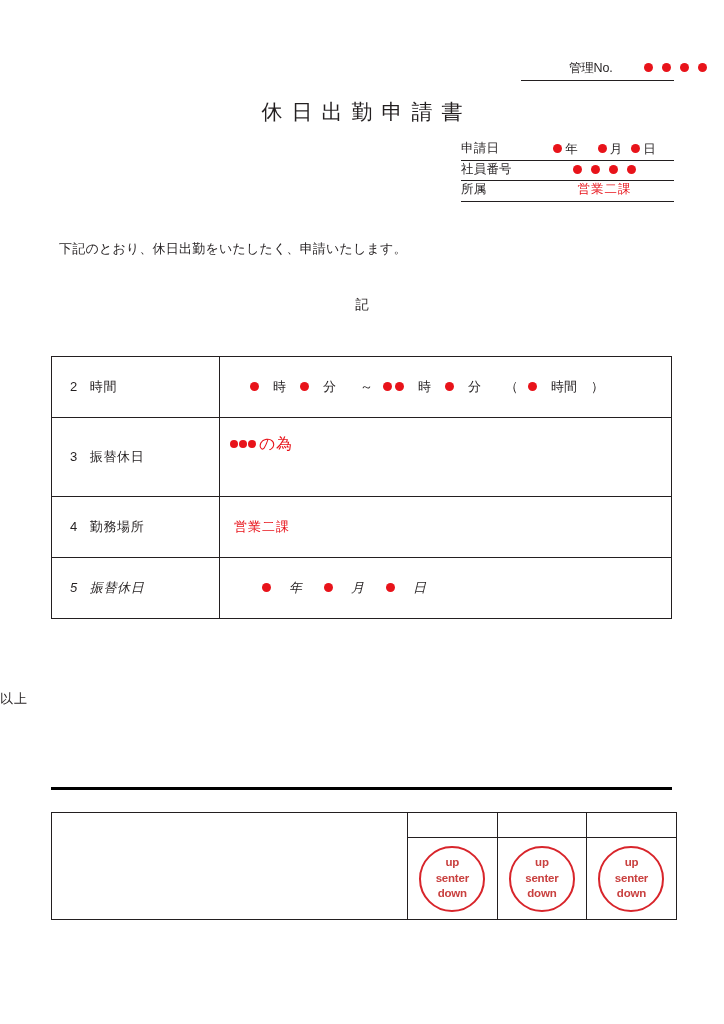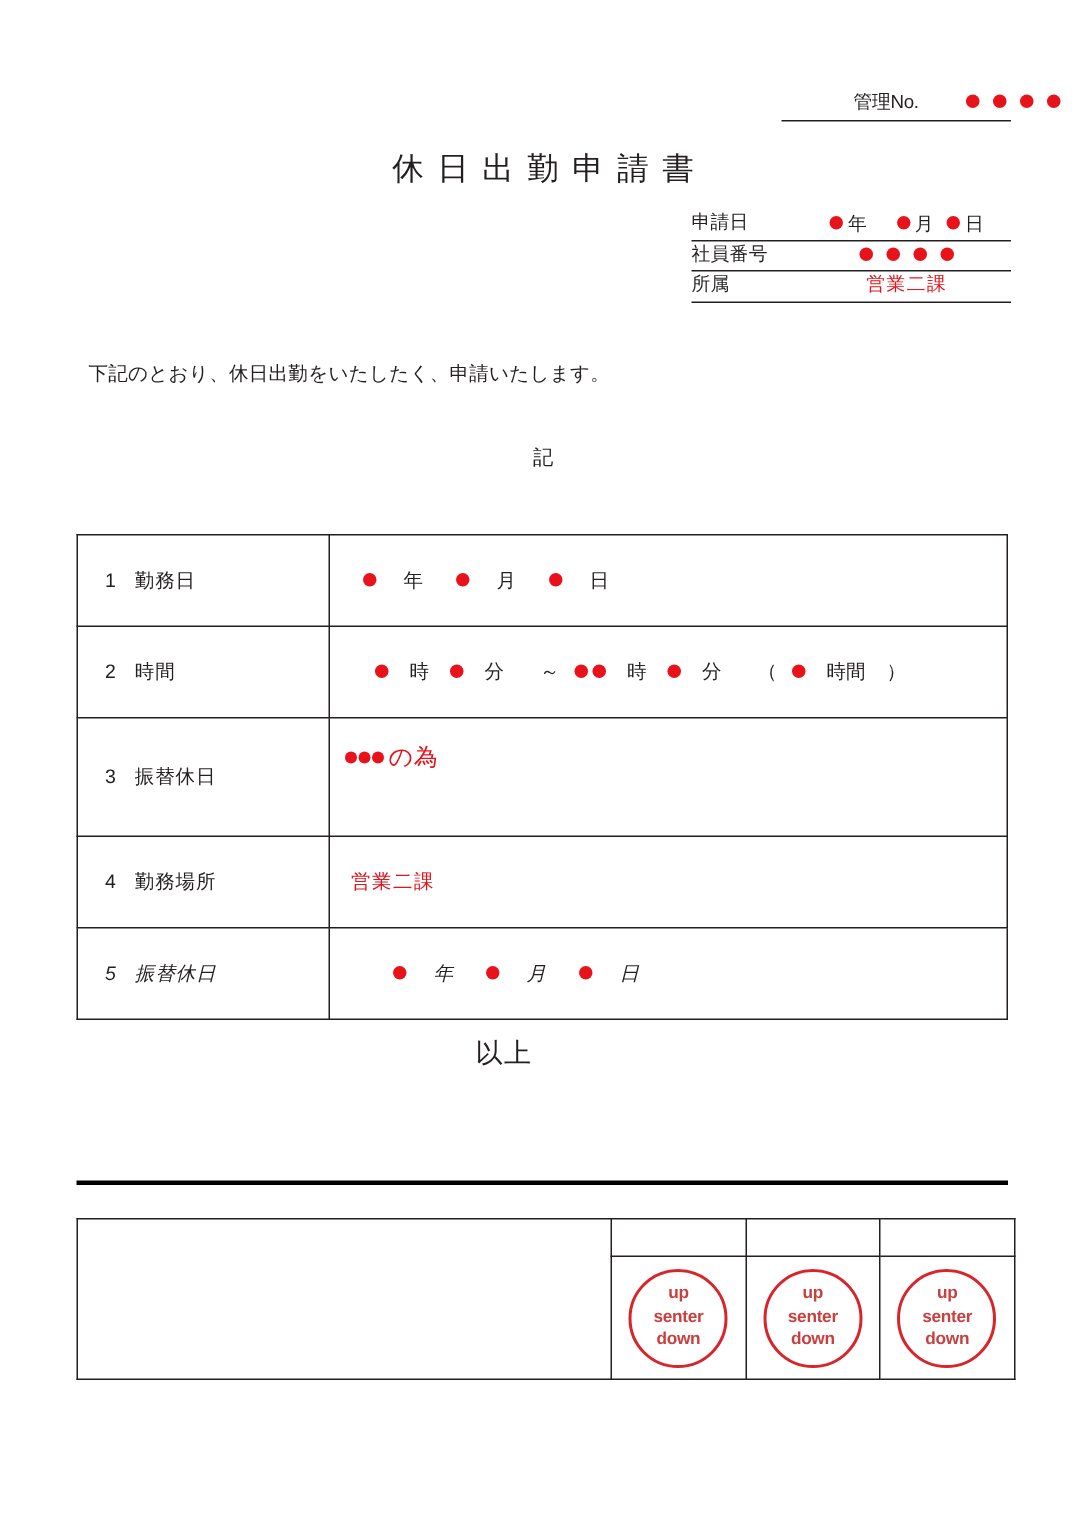--- a/index.html
+++ b/index.html
@@ -209,22 +209,22 @@
     letter-spacing: 1px;
     padding-left: 4px;
   }
 
   
   .closing {
     position: absolute;
     top: 690px;
     left: 0;
     width: 672px;
-    text-align: center;
-    font-size: 18px;
+    text-align: left;
+    font-size: 13px;
     letter-spacing: 1px;
   }
 
   
   .thick-rule {
     position: absolute;
     left: 51px;
     top: 787px;
     width: 621px;
     height: 0;
@@ -313,35 +313,20 @@
       <span class="v">営業二課</span>
     </div>
   </div>
 
   <div class="intro">下記のとおり、休日出勤をいたしたく、申請いたします。</div>
 
   <div class="ki">記</div>
 
   <table class="main-table">
     <tbody>
-        <tr class="r1">
-      <td class="lbl">
-        <span class="num">1</span><span>勤務日</span>
-      </td>
-      <td class="val">
-        <div class="date-line">
-          <span class="dot"></span>
-          <span class="unit">年</span>
-          <span class="dot"></span>
-          <span class="unit">月</span>
-          <span class="dot"></span>
-          <span class="unit last">日</span>
-        </div>
-      </td>
-    </tr>
     <tr class="r2">
       <td class="lbl">
         <span class="num">2</span><span>時間</span>
       </td>
       <td class="val">
         <div class="time-line">
           <span class="dot"></span>
           <span class="u">時</span>
           <span class="dot"></span>
           <span class="u">分</span>

